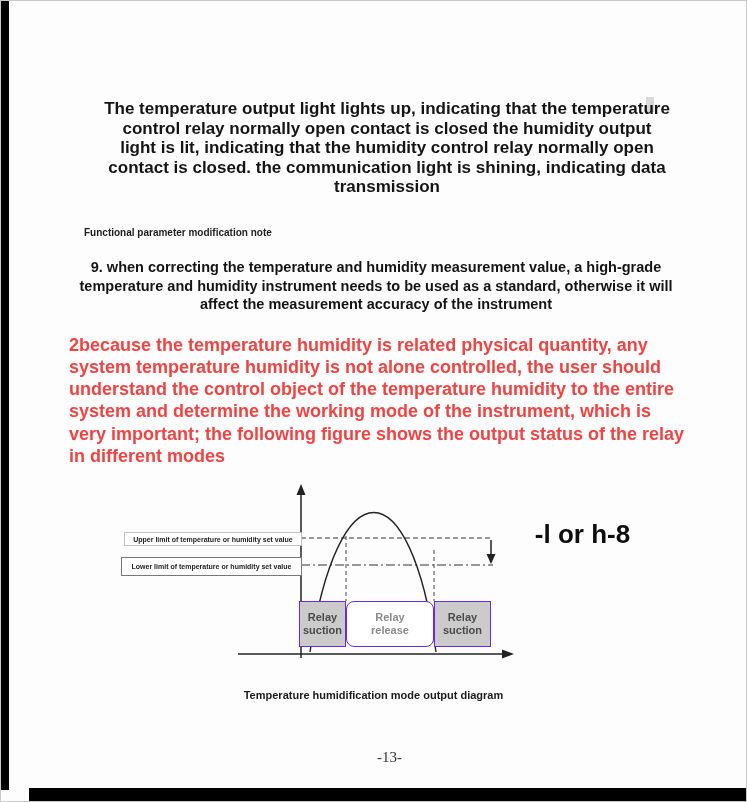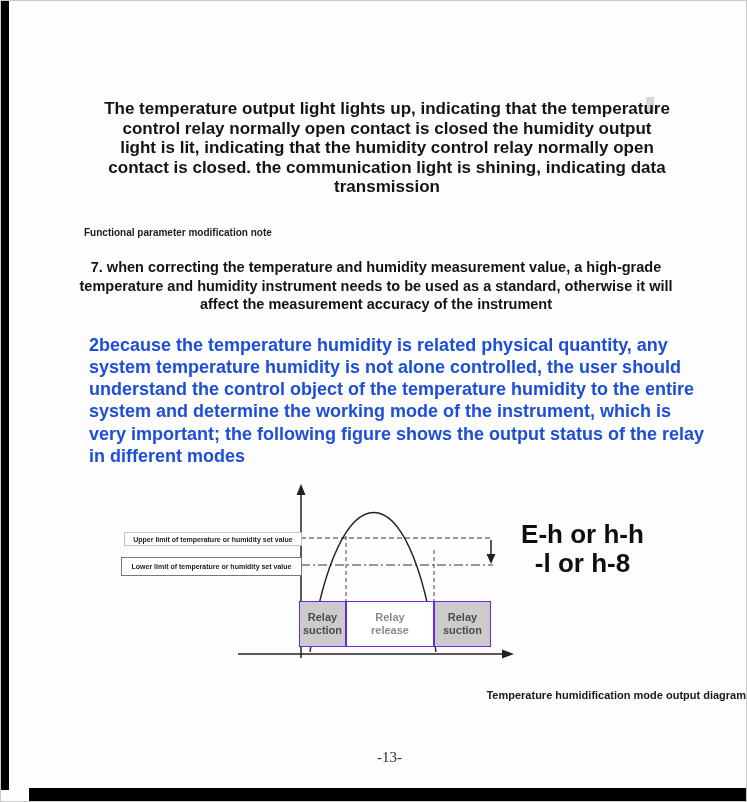--- a/index.html
+++ b/index.html
@@ -40,21 +40,21 @@
     font-weight: bold; font-size: 10px; color: #1c1c1c;
   }
   .note-para {
     position: absolute; top: 257px; left: 64px; width: 622px;
     text-align: center; font-weight: bold; font-size: 14.5px;
     line-height: 1.28; color: #141414;
   }
   .body-para {
     position: absolute; top: 333px; left: 68px; width: 624px;
     text-align: left; font-weight: bold; font-size: 18px;
-    line-height: 1.23; color: #1d4ed8; margin-left: 20px;
+    line-height: 1.23; color: #ef4444;
   }
   .diagram {
     position: absolute; top: 483px; left: 115px;
     width: 560px; height: 200px;
   }
   .diagram svg { position: absolute; left: 0; top: 0; }
   .limit-label {
     position: absolute; background: #fff;
     font-weight: bold; font-size: 7px; color: #222;
     text-align: center; box-sizing: border-box;
@@ -78,42 +78,42 @@
     border: 1px solid #6d28d9; box-sizing: border-box;
     display: flex; align-items: center; justify-content: center;
     font-size: 11px; font-weight: bold; text-align: center;
     line-height: 1.15;
   }
   .relay-box.suction { background: #cbcbcb; color: #4a4a4a; }
   .relay-box.release { background: #ffffff; color: #8a8a8a; }
   .relay-label { display: inline-block; }
   .figure-caption {
     position: absolute; top: 688px; left: 0; width: 100%;
-    text-align: right; font-weight: bold; font-size: 11px; color: #1a1a1a;
+    text-align: center; font-weight: bold; font-size: 11px; color: #1a1a1a;
   }
   .page-number {
     position: absolute; top: 748px; left: 16px; width: 100%;
     text-align: center; font-size: 15px; color: #2e2e2e;
     font-family: "Liberation Serif", serif;
   }
 </style>
 </head>
 <body>
 
 <div class="page">
 
   <div class="binding-left"></div>
   <div class="binding-bottom"></div>
   <div class="scan-artifact"></div>
 
   <div class="top-para">The temperature output light lights up, indicating that the temperature control relay normally open contact is closed the humidity output light is lit, indicating that the humidity control relay normally open contact is closed. the communication light is shining, indicating data transmission</div>
 
   <div class="section-heading">Functional parameter modification note</div>
 
-  <div class="note-para">7. when correcting the temperature and humidity measurement value, a high-grade temperature and humidity instrument needs to be used as a standard, otherwise it will affect the measurement accuracy of the instrument</div>
+  <div class="note-para">9. when correcting the temperature and humidity measurement value, a high-grade temperature and humidity instrument needs to be used as a standard, otherwise it will affect the measurement accuracy of the instrument</div>
 
   <div class="body-para">2because the temperature humidity is related physical quantity, any system temperature humidity is not alone controlled, the user should understand the control object of the temperature humidity to the entire system and determine the working mode of the instrument, which is very important; the following figure shows the output status of the relay in different modes</div>
 
   <div class="diagram">
 
     <svg width="560" height="200" viewBox="0 0 560 200">
 
       <line x1="185" y1="9" x2="185" y2="174" stroke="#222" stroke-width="1.5"></line>
       <polygon points="185,0 180.5,11 189.5,11" fill="#222"></polygon>
 
@@ -130,28 +130,27 @@
       <path d="M 194 168 C 222 -18, 294 -18, 320 168" fill="none" stroke="#222" stroke-width="1.4"></path>
 
       <line x1="375" y1="56" x2="375" y2="72" stroke="#222" stroke-width="1.5"></line>
       <polygon points="375,80 370.5,70 379.5,70" fill="#222"></polygon>
     </svg>
 
     <div class="limit-label upper">Upper limit of temperature or humidity set value</div>
     <div class="limit-label lower">Lower limit of temperature or humidity set value</div>
 
     <div class="mode-text">
-      <div>E-h or h-h</div>
       <div>-l or h-8</div>
     </div>
 
     <div class="relay-box suction" style="left:183px; width:47px;">
       <span class="relay-label" style="width:40px;">Relay suction</span>
     </div>
-    <div class="relay-box release" style="left:230px; width:88px;">
+    <div class="relay-box release" style="left:230px; width:88px;border-radius:8px;">
       <span class="relay-label" style="width:46px;">Relay release</span>
     </div>
     <div class="relay-box suction" style="left:318px; width:57px;">
       <span class="relay-label" style="width:44px;">Relay suction</span>
     </div>
 
   </div>
 
   <div class="figure-caption">Temperature humidification mode output diagram</div>
 

